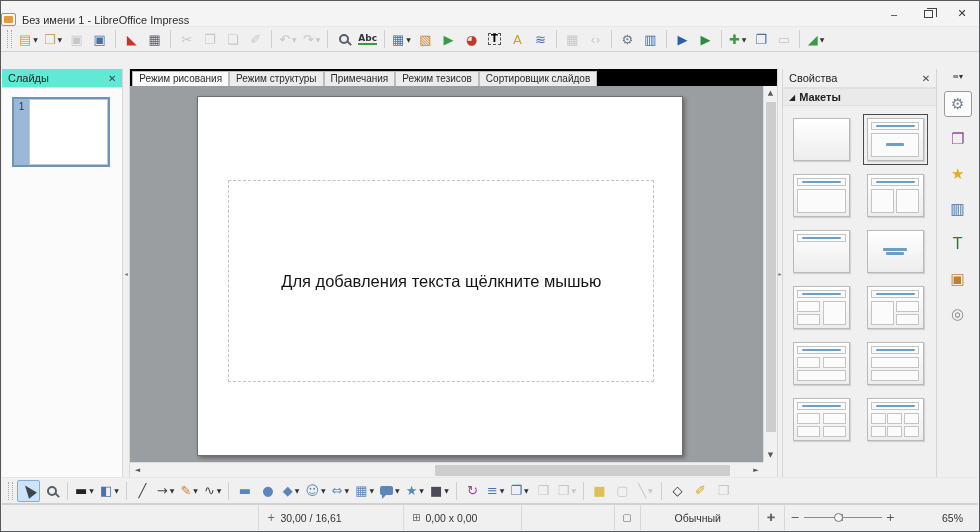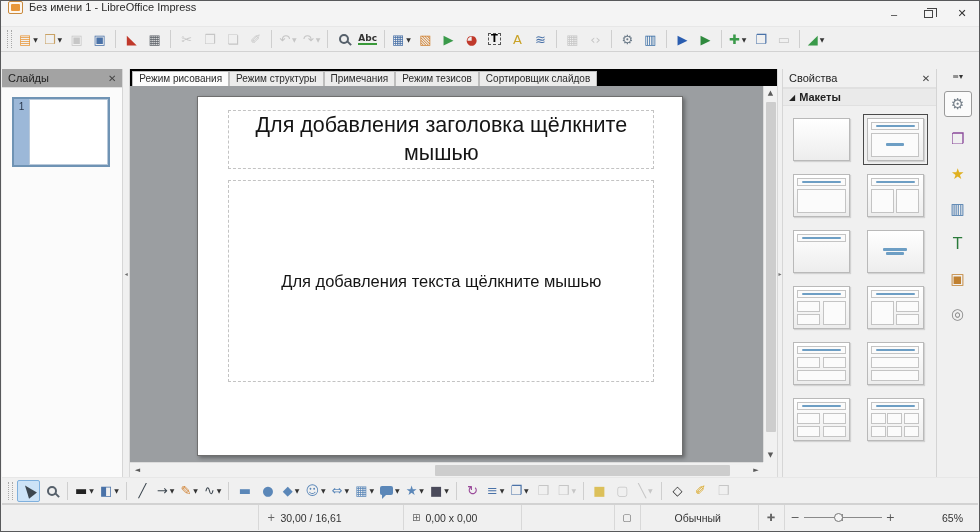--- a/index.html
+++ b/index.html
@@ -1,21 +1,21 @@
 <!DOCTYPE html>
 <html><head>
 <meta charset="utf-8">
 <style>
   * { margin:0; padding:0; box-sizing:border-box; }
   html,body { width:980px; height:532px; }
   body { font-family:"Liberation Sans", sans-serif; background:#e8e8e8; position:relative; overflow:hidden; }
   #window { position:absolute; inset:0; border:1px solid #58595b; background:#f0f0f0; }
 
   
-  .titlebar { height:25px; background:#f4f4f4; display:flex; align-items:flex-start; padding-left:7px; }
+  .titlebar { height:25px; background:#f4f4f4; display:flex; align-items:flex-end; }
   .app-logo { width:15px; height:13px; background:#fdf6ee; border:1px solid #c98a3e; border-radius:2px; position:relative; margin-right:6px; }
   .app-logo::after { content:""; position:absolute; left:2px; top:2px; right:2px; bottom:2px; background:#e8973a; border-radius:1px; }
   .title-text { font-size:11px; color:#2b2b2b; }
   .win-controls { margin-left:auto; display:flex; height:100%; }
   .win-btn { width:34px; display:flex; align-items:center; justify-content:center; font-size:11px; color:#333; cursor:default; }
   .win-restore-glyph { width:9px; height:8px; border:1px solid #444; position:relative; background:#f4f4f4; }
   .win-restore-glyph::before { content:""; position:absolute; left:2px; top:-3px; width:9px; height:8px; border:1px solid #444; border-bottom:none; border-left:none; }
 
   
   .menubar { height:17px; display:flex; align-items:center; padding-left:4px; background:#f4f4f4; font-size:11px; color:#222; }
@@ -36,21 +36,21 @@
   .i-magnifier::after { content:""; position:absolute; width:6px; height:2px; background:#56606b; transform:rotate(45deg); right:-5px; bottom:-2px; }
   .i-pointer { width:0; height:0; border-left:5px solid transparent; border-right:5px solid transparent; border-bottom:13px solid #3c464f; transform:rotate(-38deg); display:inline-block; }
   .i-callout { width:13px; height:9px; background:#5b87b8; border-radius:2px; position:relative; display:inline-block; }
   .i-callout::after { content:""; position:absolute; left:2px; bottom:-4px; border-left:4px solid #5b87b8; border-bottom:4px solid transparent; }
 
   
   .content { position:absolute; top:68px; left:1px; right:1px; bottom:54px; display:flex; }
 
   
   .slides-panel { width:122px; background:#fbfbfb; border-right:1px solid #d6d6d6; display:flex; flex-direction:column; }
-  .panel-header { height:19px; display:flex; align-items:center; padding:0 6px; font-size:11px; color:#222; background:#a3a3a3; border-bottom:1px solid #e0e0e0; }
+  .panel-header { height:19px; display:flex; align-items:center; padding:0 6px; font-size:11px; color:#222; background:#5eead4; border-bottom:1px solid #e0e0e0; }
   .panel-close { margin-left:auto; font-size:10px; color:#444; font-family:"DejaVu Sans", sans-serif; cursor:default; }
   .thumb-list { flex:1; padding:9px 10px; }
   .slide-thumb { width:98px; height:70px; display:flex; border:2px solid #6f93b4; background:#9cb8d8; }
   .thumb-num { width:15px; font-size:10px; color:#27364a; text-align:center; padding-top:2px; }
   .thumb-page { flex:1; background:#ffffff; border:1px solid #b9c9da; }
 
   .v-splitter { width:7px; background:#f0f0f0; display:flex; align-items:center; justify-content:center; font-size:6px; color:#707070; border-right:1px solid #d9d9d9; }
 
   
   .center-col { width:650px; display:flex; flex-direction:column; }
@@ -261,21 +261,20 @@
       <div class="view-tabs">
           <span class="vtab active">Режим рисования</span>
           <span class="vtab">Режим структуры</span>
           <span class="vtab">Примечания</span>
           <span class="vtab">Режим тезисов</span>
           <span class="vtab">Сортировщик слайдов</span>
         </div>
       <div class="canvas-row">
         <div class="canvas">
           <div class="slide">
-            <div class="ph ph-title">Для добавления заголовка щёлкните мышью</div>
             <div class="ph ph-body">Для добавления текста щёлкните мышью</div>
           </div>
         </div>
         <div class="vscroll">
           <span class="scroll-arrow">▲</span>
           <span class="vthumb"></span>
           <span class="scroll-arrow" style="margin-top:auto;">▼</span>
         </div>
       </div>
       <div style="display:flex;">

